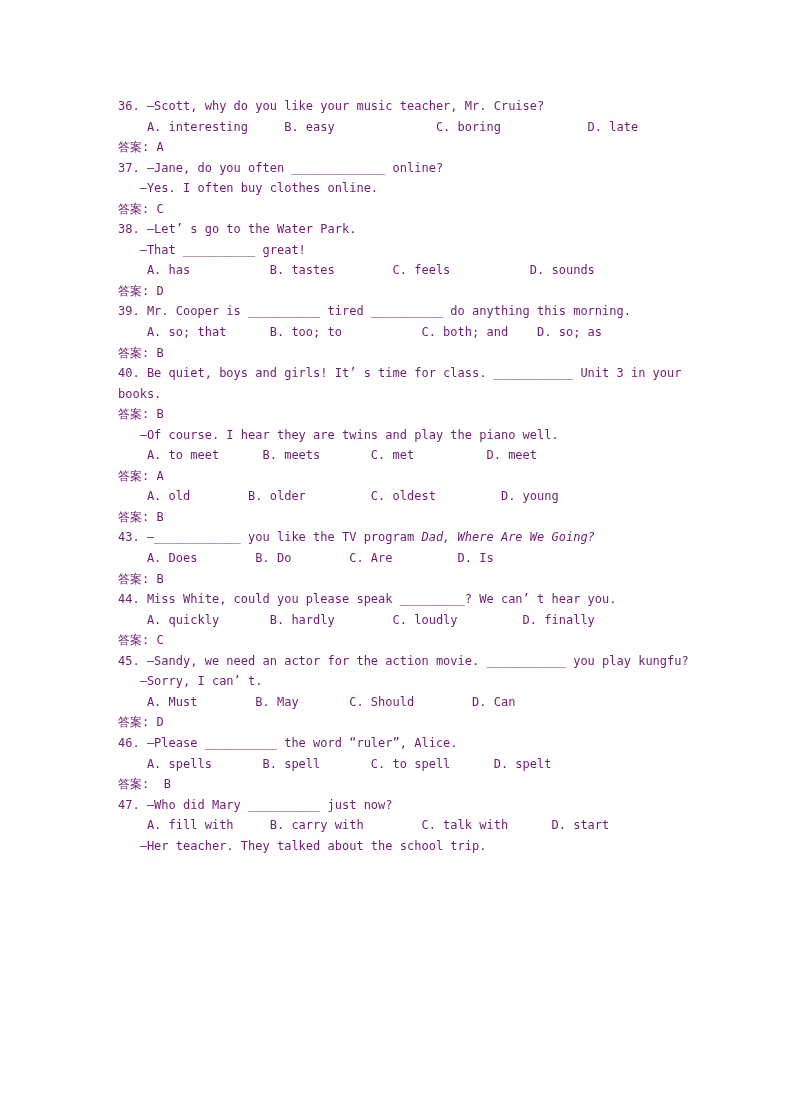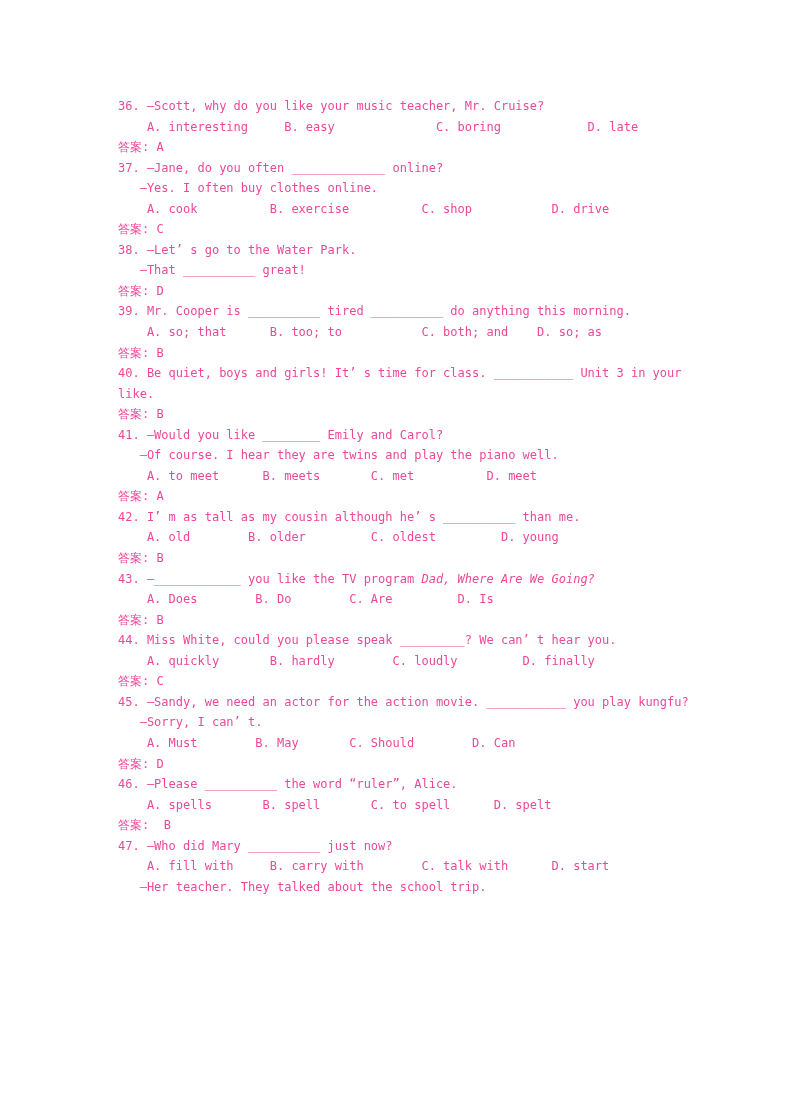--- a/index.html
+++ b/index.html
@@ -8,21 +8,21 @@
     background: #ffffff;
   }
   .page {
     position: relative;
     width: 790px;
     height: 1119px;
     background: #ffffff;
     overflow: hidden;
     font-family: "DejaVu Sans Mono", monospace;
     font-size: 12px;
-    color: #ec4899;
+    color: #701a75;
   }
   .content {
     position: absolute;
     left: 118px;
     top: 96px;
     right: 0;
   }
   .line {
     white-space: pre;
     line-height: 20.55px;
@@ -39,46 +39,44 @@
 <div class="page">
   <div class="content" id="questions-root">
       <div class="question-block">
         <div class="line"><span class="seg">36. —Scott, why do you like your music teacher, Mr. Cruise?</span></div>
         <div class="line"><span class="seg">    A. interesting     B. easy              C. boring            D. late</span></div>
         <div class="line"><span class="seg">答案: A</span></div>
       </div>
       <div class="question-block">
         <div class="line"><span class="seg">37. —Jane, do you often _____________ online?</span></div>
         <div class="line"><span class="seg">   —Yes. I often buy clothes online.</span></div>
-        <div class="line"><span class="seg">    A. cook          B. exercise          C. shop           D. drive</span></div>
         <div class="line"><span class="seg">答案: C</span></div>
       </div>
       <div class="question-block">
         <div class="line"><span class="seg">38. —Let’ s go to the Water Park.</span></div>
         <div class="line"><span class="seg">   —That __________ great!</span></div>
+        <div class="line"><span class="seg">    A. has           B. tastes        C. feels           D. sounds</span></div>
         <div class="line"><span class="seg">答案: D</span></div>
       </div>
       <div class="question-block">
         <div class="line"><span class="seg">39. Mr. Cooper is __________ tired __________ do anything this morning.</span></div>
         <div class="line"><span class="seg">    A. so; that      B. too; to           C. both; and    D. so; as</span></div>
         <div class="line"><span class="seg">答案: B</span></div>
       </div>
       <div class="question-block">
         <div class="line"><span class="seg">40. Be quiet, boys and girls! It’ s time for class. ___________ Unit 3 in your</span></div>
-        <div class="line"><span class="seg">like.</span></div>
+        <div class="line"><span class="seg">books.</span></div>
         <div class="line"><span class="seg">答案: B</span></div>
       </div>
       <div class="question-block">
-        <div class="line"><span class="seg">41. —Would you like ________ Emily and Carol?</span></div>
         <div class="line"><span class="seg">   —Of course. I hear they are twins and play the piano well.</span></div>
         <div class="line"><span class="seg">    A. to meet      B. meets       C. met          D. meet</span></div>
         <div class="line"><span class="seg">答案: A</span></div>
       </div>
       <div class="question-block">
-        <div class="line"><span class="seg">42. I’ m as tall as my cousin although he’ s __________ than me.</span></div>
         <div class="line"><span class="seg">    A. old        B. older         C. oldest         D. young</span></div>
         <div class="line"><span class="seg">答案: B</span></div>
       </div>
       <div class="question-block">
         <div class="line"><span class="seg">43. —____________ you like the TV program </span><span class="seg i">Dad, Where Are We Going?</span></div>
         <div class="line"><span class="seg">    A. Does        B. Do        C. Are         D. Is</span></div>
         <div class="line"><span class="seg">答案: B</span></div>
       </div>
       <div class="question-block">
         <div class="line"><span class="seg">44. Miss White, could you please speak _________? We can’ t hear you.</span></div>

